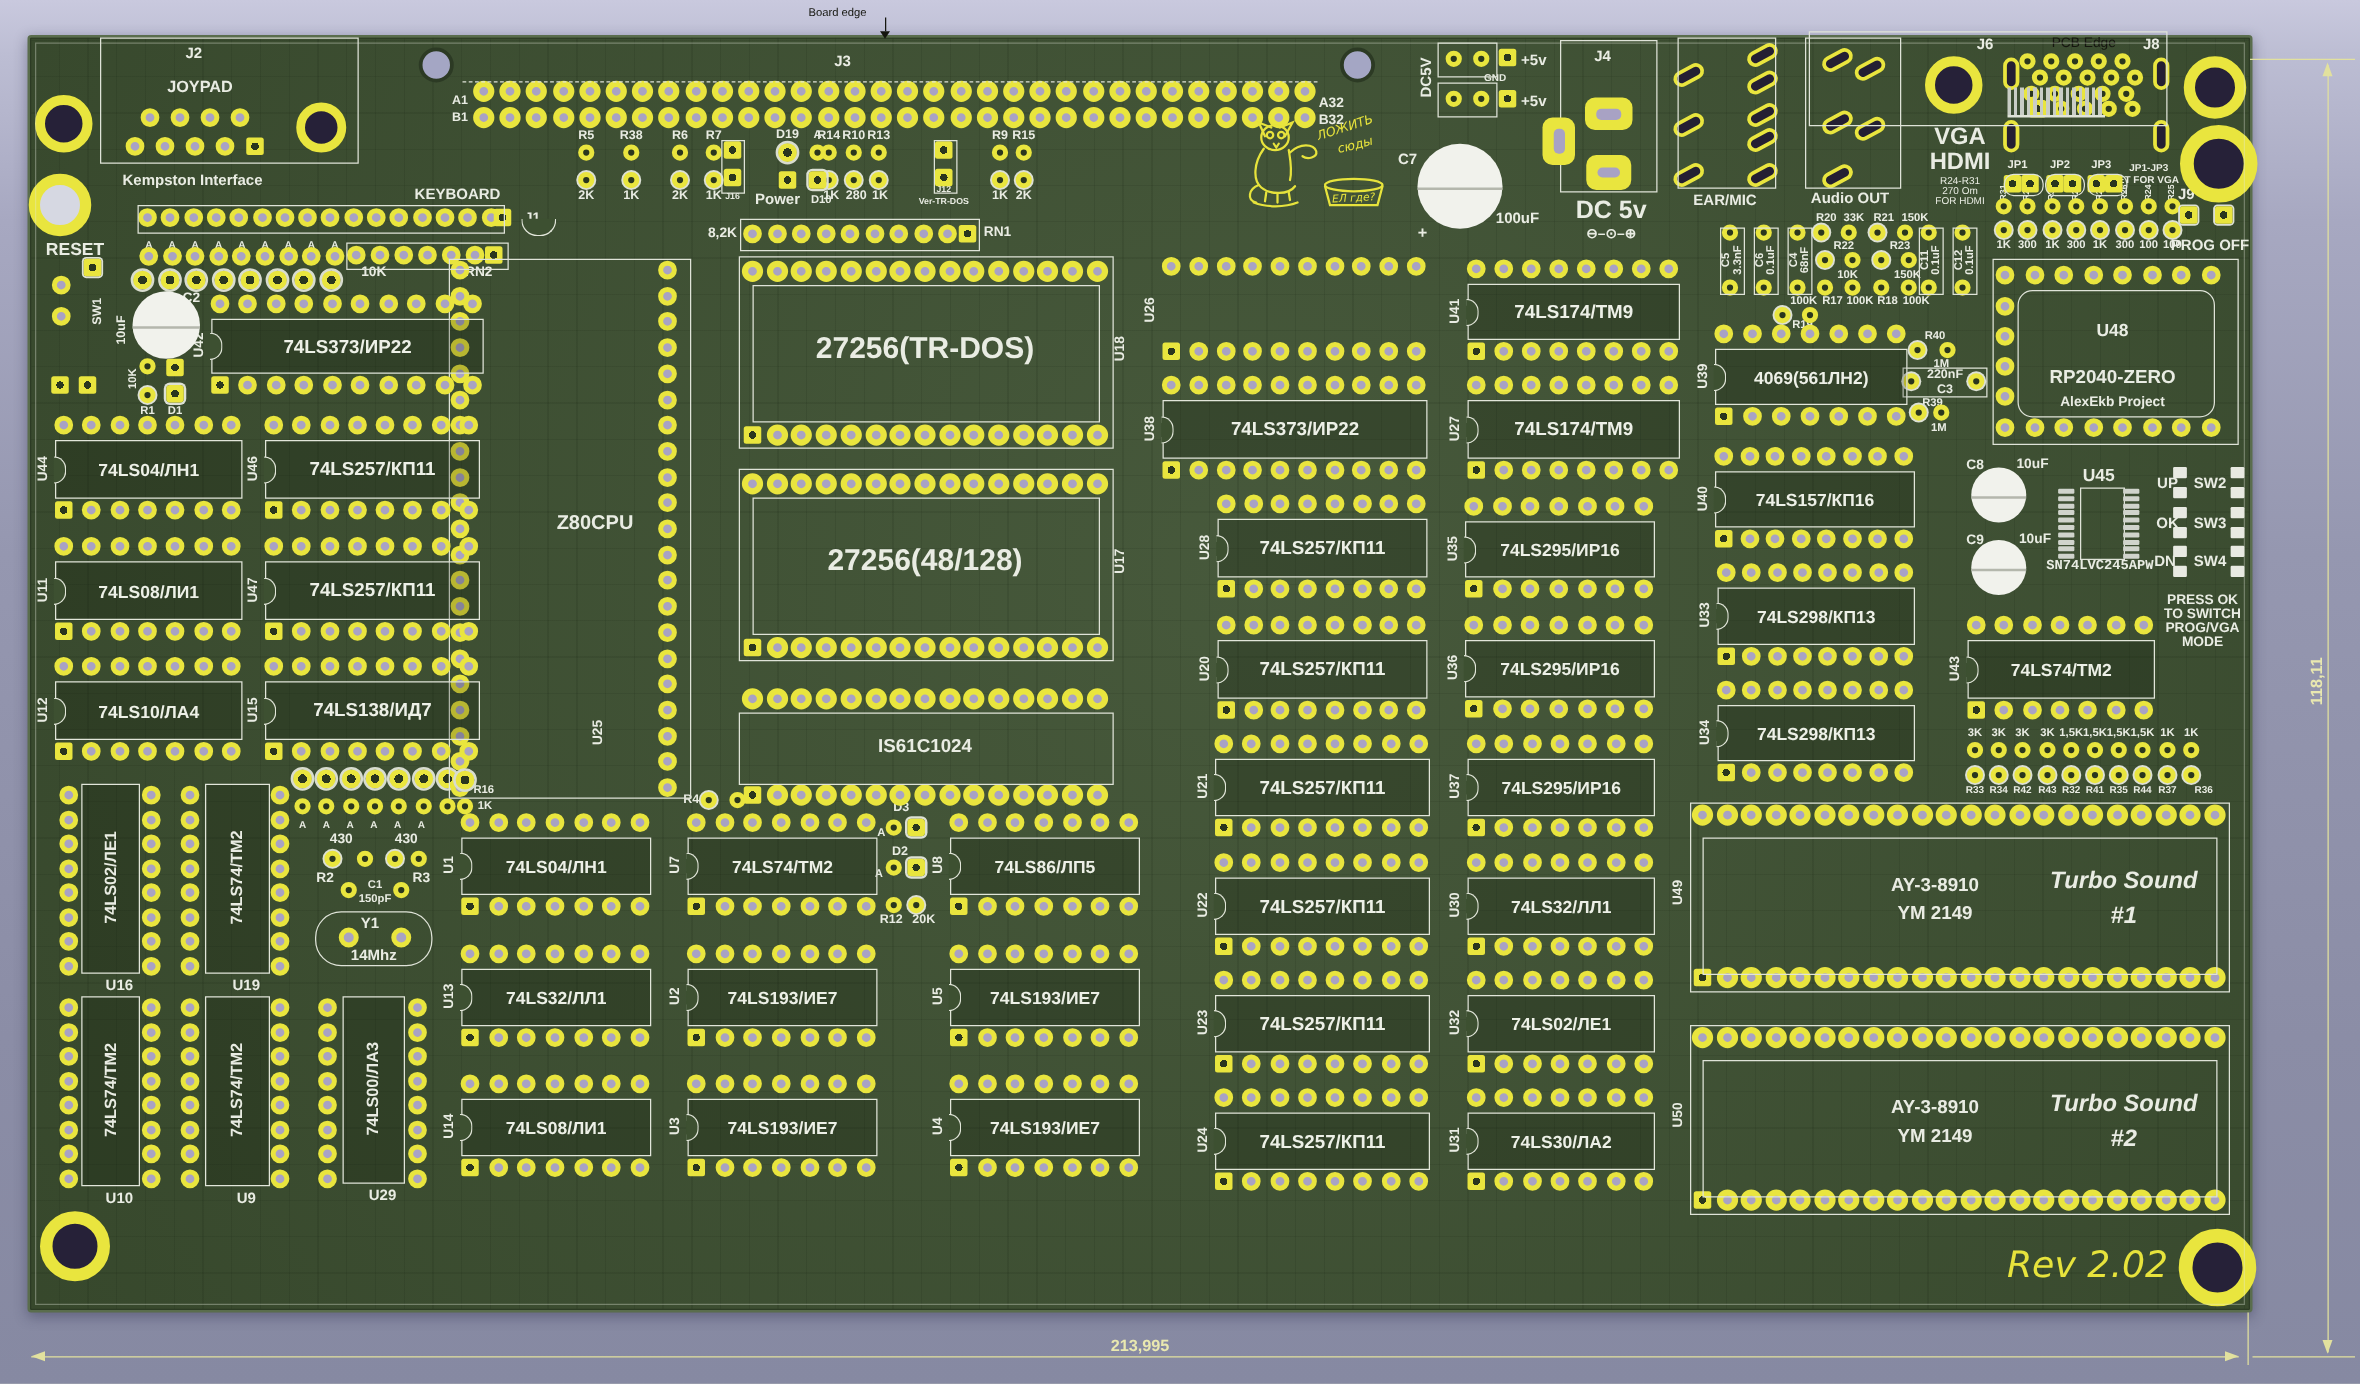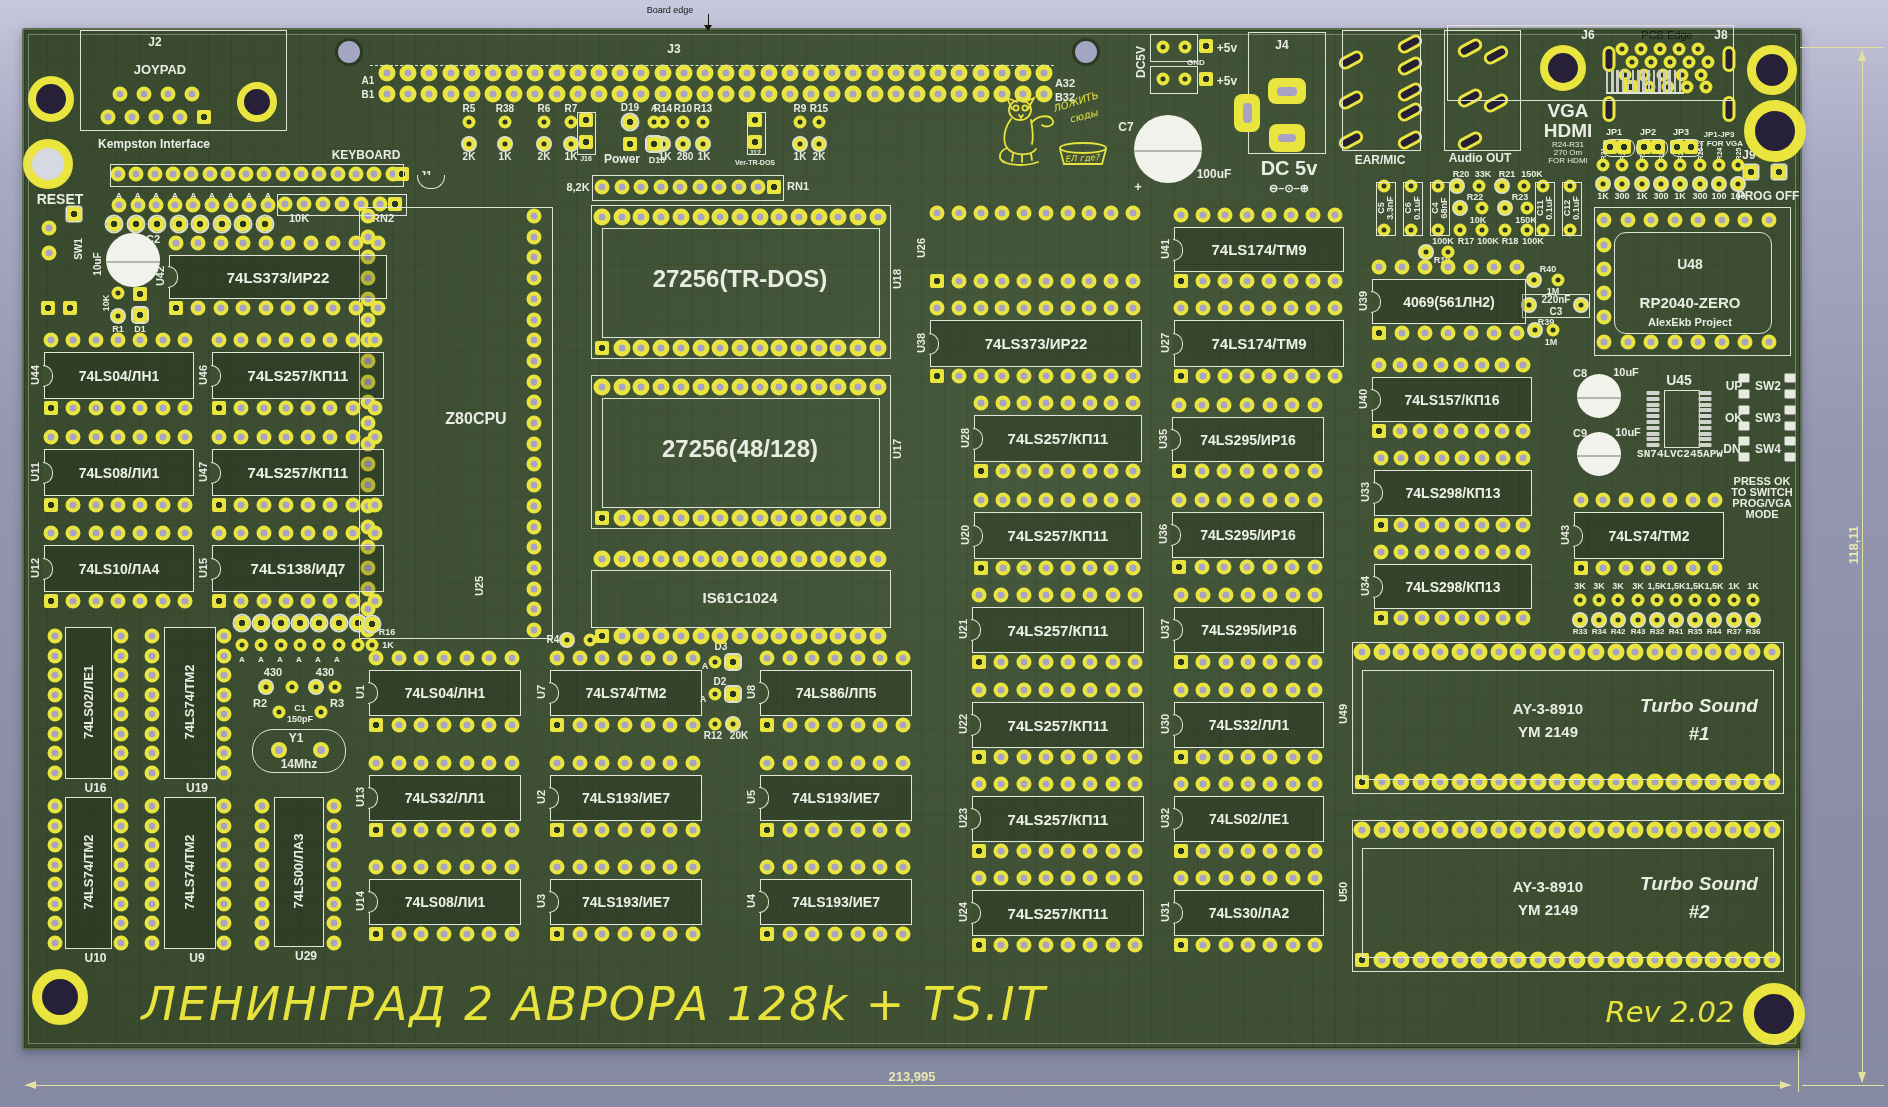--- a/index.html
+++ b/index.html
@@ -222,21 +222,21 @@
       <div class="t" style="left: 1729px; top: 556px; font-size: 9px; transform: translate(-50%, -50%);">1K</div>
       <div class="t" style="left: 1556px; top: 602px; font-size: 8px; transform: translate(-50%, -50%);">R33</div>
       <div class="t" style="left: 1575px; top: 602px; font-size: 8px; transform: translate(-50%, -50%);">R34</div>
       <div class="t" style="left: 1594px; top: 602px; font-size: 8px; transform: translate(-50%, -50%);">R42</div>
       <div class="t" style="left: 1614px; top: 602px; font-size: 8px; transform: translate(-50%, -50%);">R43</div>
       <div class="t" style="left: 1633px; top: 602px; font-size: 8px; transform: translate(-50%, -50%);">R32</div>
       <div class="t" style="left: 1652px; top: 602px; font-size: 8px; transform: translate(-50%, -50%);">R41</div>
       <div class="t" style="left: 1671px; top: 602px; font-size: 8px; transform: translate(-50%, -50%);">R35</div>
       <div class="t" style="left: 1690px; top: 602px; font-size: 8px; transform: translate(-50%, -50%);">R44</div>
       <div class="t" style="left: 1710px; top: 602px; font-size: 8px; transform: translate(-50%, -50%);">R37</div>
-      <div class="t" style="left: 1729px; top: 602px; font-size: 8px; transform: translate(-50%, -50%);">R36</div>
+      <div class="t" style="left: 1729px; top: 602px; font-size: 8px; transform: translate(-50%, -50%); padding-left: 20px;">R36</div>
       <div class="t" style="left: 363px; top: 602px; font-size: 9px; transform: translate(-50%, -50%);">R16</div>
       <div class="t" style="left: 364px; top: 615px; font-size: 9px; transform: translate(-50%, -50%);">1K</div>
       <div class="t" style="left: 249px; top: 642px; font-size: 11px; transform: translate(-50%, -50%);">430</div>
       <div class="t" style="left: 301px; top: 642px; font-size: 11px; transform: translate(-50%, -50%);">430</div>
       <div class="t" style="left: 236px; top: 673px; font-size: 11px; transform: translate(-50%, -50%);">R2</div>
       <div class="t" style="left: 313px; top: 673px; font-size: 11px; transform: translate(-50%, -50%);">R3</div>
       <div class="t" style="left: 276px; top: 678px; font-size: 9px; transform: translate(-50%, -50%);">C1</div>
       <div class="t" style="left: 276px; top: 689px; font-size: 9px; transform: translate(-50%, -50%);">150pF</div>
       <div class="t" style="left: 272px; top: 708px; font-size: 12px; transform: translate(-50%, -50%);">Y1</div>
       <div class="t" style="left: 275px; top: 734px; font-size: 12px; transform: translate(-50%, -50%);">14Mhz</div>
@@ -1801,21 +1801,20 @@
       <text x="79" y="13" font-size="10" transform="rotate(-18 79 13)">ЛОЖИТЬ</text>
       <text x="87" y="27" font-size="10" transform="rotate(-14 87 27)">сюды</text>
       <text x="85" y="69" font-size="8.5" transform="rotate(-3 85 69)">ЕЛ где?</text>
     </g>
   </svg>
 
   <div class="t" id="board-edge">Board edge</div>
   <div id="be-stem"></div>
   <div id="be-tip"></div>
 
-  <div class="t" id="title">ЛЕНИНГРАД 2 АВРОРА 128k + TS.IT</div>
   <div class="t" id="rev">Rev 2.02</div>
 
   <div class="dimline" id="dl-b"></div>
   <div class="dimline" id="dl-r"></div>
   <div class="dimline" id="dl-et"></div>
   <div class="dimline" id="dl-eb1"></div>
   <div class="dimline" id="dl-eb2"></div>
   <div class="dim-arrow" id="da-w-l"></div>
   <div class="dim-arrow" id="da-w-r"></div>
   <div class="dim-arrow" id="da-h-t"></div>

